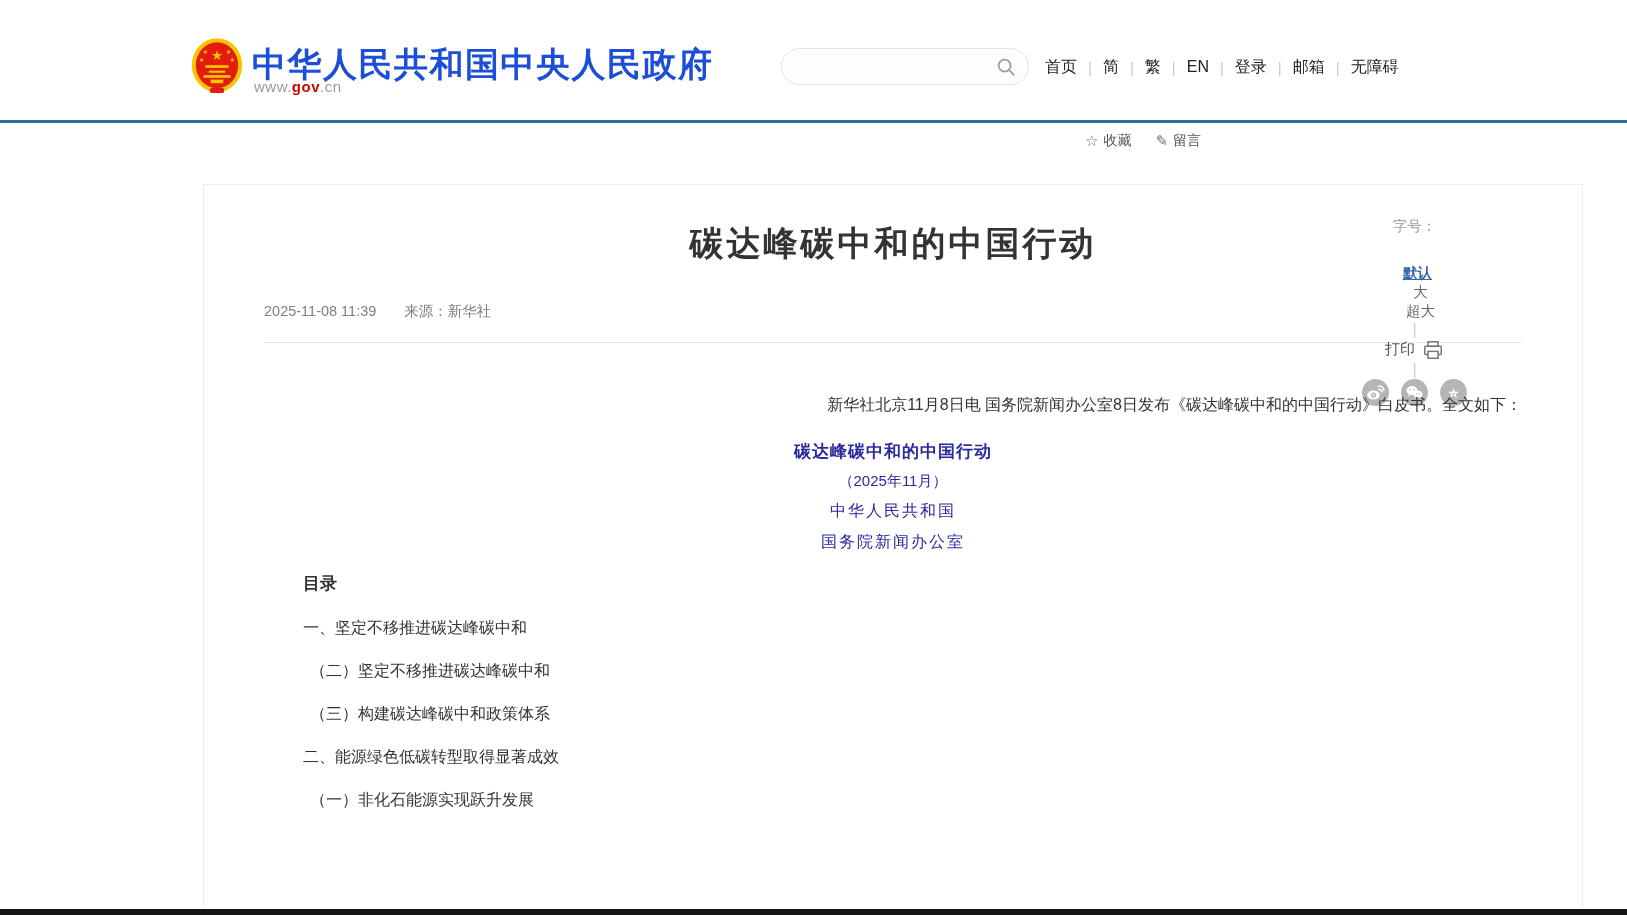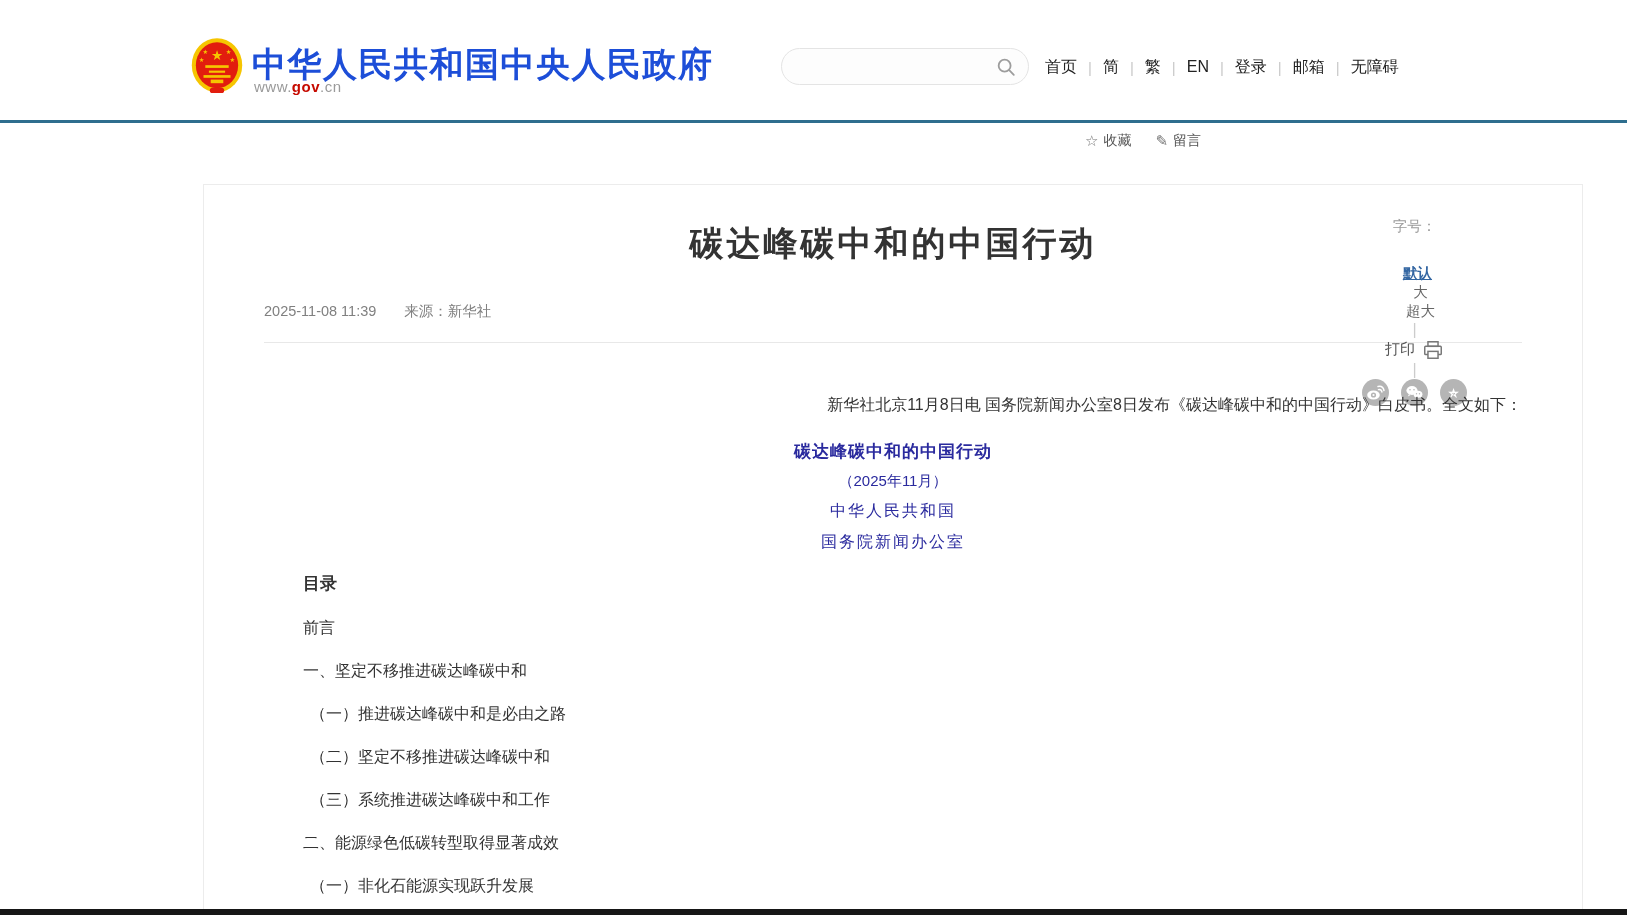--- a/index.html
+++ b/index.html
@@ -213,22 +213,20 @@
   <div class="meta-divider"></div>
 
   <p class="lead">新华社北京11月8日电 国务院新闻办公室8日发布《碳达峰碳中和的中国行动》白皮书。全文如下：</p>
 
   <div class="doc-title">碳达峰碳中和的中国行动</div>
   <div class="doc-date">（2025年11月）</div>
   <div class="doc-org">中华人民共和国</div>
   <div class="doc-org">国务院新闻办公室</div>
 
   <div class="toc-heading">目录</div>
-  <div class="toc-item">前言</div>
   <div class="toc-item">一、坚定不移推进碳达峰碳中和</div>
-  <div class="toc-item sub">（一）推进碳达峰碳中和是必由之路</div>
   <div class="toc-item sub">（二）坚定不移推进碳达峰碳中和</div>
-  <div class="toc-item sub">（三）系统推进碳达峰碳中和工作</div>
+  <div class="toc-item sub">（三）构建碳达峰碳中和政策体系</div>
   <div class="toc-item">二、能源绿色低碳转型取得显著成效</div>
   <div class="toc-item sub">（一）非化石能源实现跃升发展</div>
 </div>
 
 <div class="bottom-bar"></div>
 
 </body></html>

